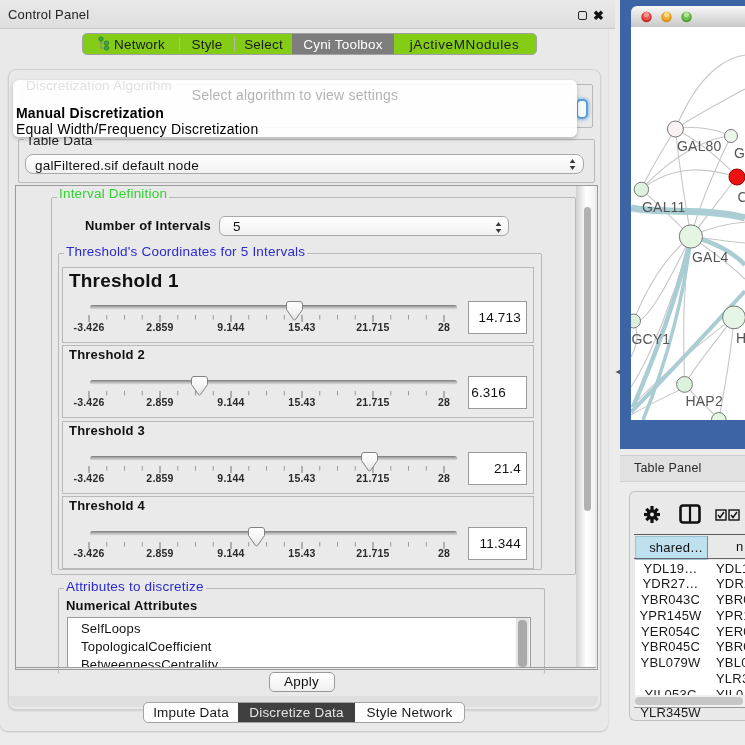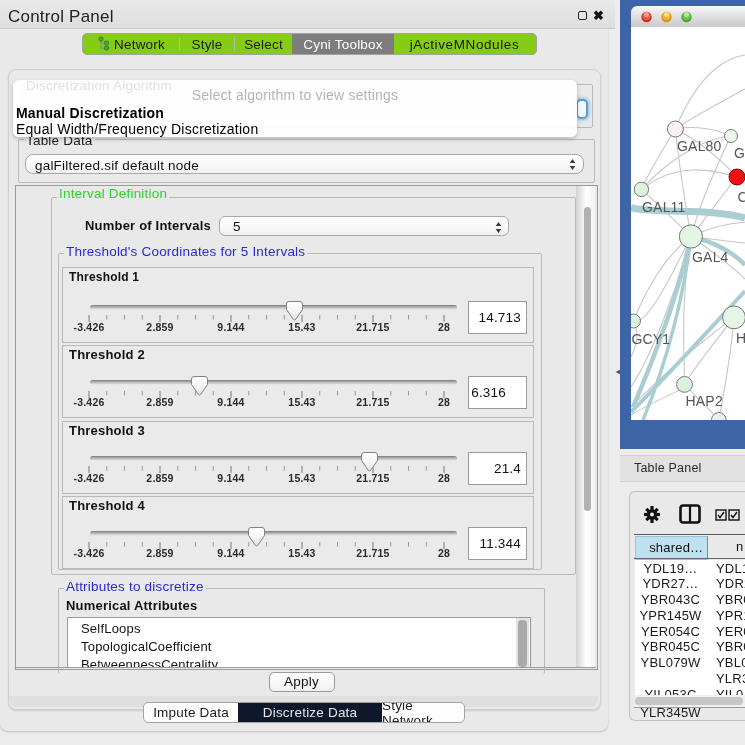--- a/index.html
+++ b/index.html
@@ -5,21 +5,21 @@
   html,body{margin:0;padding:0;width:745px;height:745px;overflow:hidden;
     font-family:"Liberation Sans", sans-serif;background:#ececec;letter-spacing:0.2px;}
   .abs{position:absolute;}
   #stage{position:relative;width:745px;height:745px;}
   
   #cpwin{left:0;top:0;width:608px;height:731px;background:#e9e9e9;
     border-bottom-right-radius:8px;border-bottom-left-radius:8px;
     box-shadow:0 1px 2px rgba(0,0,0,0.18);}
   #titlebar{left:0;top:0;width:615px;height:28px;background:linear-gradient(#e9e9e9,#dedede);
     border-bottom:1px solid #c9c9c9;}
-  #titletext{left:8px;top:7px;font-size:17px;color:#222;}
+  #titletext{left:8px;top:7px;font-size:13px;color:#222;}
   #floatbtn{left:578px;top:11px;width:7px;height:7px;border:1.6px solid #222;border-radius:2px;}
   #closebtn{left:593px;top:8.5px;font-size:13px;line-height:13px;font-weight:bold;color:#111;}
   
   #toptabs{left:82px;top:33px;width:453px;height:20px;background:#84cc16;
     border:1px solid #a2a2a2;border-radius:5px;display:flex;align-items:center;
     font-size:13.5px;color:#1a1a1a;overflow:hidden;}
   .seg{height:100%;display:flex;align-items:center;justify-content:center;}
   .sep{width:1px;height:14px;background:#b5b5b5;}
   
   #tabpanel{left:8px;top:69px;width:591px;height:639px;background:#e9e9e9;
@@ -86,21 +86,21 @@
     <svg class="arrows" style="right:5.5px;top:4.5px;" width="6" height="11" viewBox="0 0 6 11">
       <path d="M3 0 L5.8 4 L0.2 4 Z" fill="#3a3a3a"></path>
       <path d="M3 11 L5.8 7 L0.2 7 Z" fill="#3a3a3a"></path>
     </svg>
   </div>
 
   <div class="abs groupbox" style="left:58px;top:253px;width:482px;height:315px;"></div>
   <div class="abs grouplab" style="left:64px;top:244px;color:#2a2ad0;">Threshold's Coordinates for 5 Intervals</div>
 
   <div class="abs" style="left:62px;top:266.5px;width:470px;height:74px;border:1px solid #b9b9b9;background:#eaeaea;"></div>
-  <div class="abs" style="left:69px;top:269.5px;font-size:12px;font-weight:bold;color:#111;">Threshold 1</div>
+  <div class="abs" style="left:69px;top:269.5px;font-size:19px;font-weight:bold;color:#111;">Threshold 1</div>
   <div class="abs" style="left:90px;top:304.5px;width:367px;height:5px;border-radius:2.5px;background:linear-gradient(#787878,#ababab 35%,#dadada 80%,#f0f0f0);"></div>
   <svg class="abs" style="left:88px;top:315.0px;" width="357" height="8" viewBox="0 0 357 8">
       <line x1="1.00" y1="0" x2="1.00" y2="7" stroke="#777" stroke-width="1"></line>
       <line x1="18.75" y1="0" x2="18.75" y2="4.5" stroke="#999" stroke-width="1"></line>
       <line x1="36.50" y1="0" x2="36.50" y2="4.5" stroke="#999" stroke-width="1"></line>
       <line x1="54.25" y1="0" x2="54.25" y2="4.5" stroke="#999" stroke-width="1"></line>
       <line x1="72.00" y1="0" x2="72.00" y2="7" stroke="#777" stroke-width="1"></line>
       <line x1="89.75" y1="0" x2="89.75" y2="4.5" stroke="#999" stroke-width="1"></line>
       <line x1="107.50" y1="0" x2="107.50" y2="4.5" stroke="#999" stroke-width="1"></line>
       <line x1="125.25" y1="0" x2="125.25" y2="4.5" stroke="#999" stroke-width="1"></line>
@@ -274,21 +274,21 @@
   <div class="abs" style="left:516px;top:618px;width:13px;height:49px;background:#e4e4e4;"></div>
   <div class="abs" style="left:518px;top:620px;width:9px;height:47px;background:#aaaaaa;border-radius:4px;"></div>
 
   <div class="abs" style="left:15px;top:667px;width:581px;height:0;border-top:1px solid #9a9a9a;"></div>
 
   <div class="abs" style="left:9px;top:696px;width:589px;height:11px;background:#dfdfdf;border-bottom-left-radius:8px;border-bottom-right-radius:8px;"></div>
   <div class="abs" style="left:268.5px;top:671.5px;width:64px;height:18px;background:linear-gradient(#ffffff,#f0f0f0);border:1px solid #9a9a9a;border-radius:5px;font-size:13.5px;color:#111;text-align:center;line-height:18px;">Apply</div>
 
   <div class="abs" style="left:143px;top:702px;width:320px;height:19px;background:#fdfdfd;border:1px solid #a2a2a2;border-radius:5px;display:flex;font-size:13.5px;color:#1a1a1a;overflow:hidden;align-items:center;">
     <div class="seg" style="width:94px;">Impute Data</div>
-    <div class="seg" style="width:144px;background:#0f172a;color:#e6e6e6;">Discretize Data</div>
+    <div class="seg" style="width:117px;background:#404040;color:#e6e6e6;">Discretize Data</div>
     <div class="seg" style="flex:1;">Style Network</div>
   </div>
 
   <div class="abs" id="popup" style="left:13px;top:80px;width:564px;height:57px;background:rgba(255,255,255,0.93);border-radius:6px;box-shadow:0 2px 4px rgba(0,0,0,0.22);"></div>
   <div class="abs" style="left:26px;top:78px;font-size:13.5px;color:#e1e1e1;">Discretization Algorithm</div>
   <div class="abs" style="left:16px;top:105px;font-size:14px;font-weight:bold;color:#000;">Manual Discretization</div>
   <div class="abs" style="left:13px;top:87px;width:564px;text-align:center;font-size:14px;color:#b4b4b4;">Select algorithm to view settings</div>
   <div class="abs" style="left:16px;top:121px;font-size:14px;letter-spacing:0.25px;color:#000;">Equal Width/Frequency Discretization</div>
 
   <svg class="abs" style="left:614.5px;top:368.5px;" width="6" height="6" viewBox="0 0 6 6">

